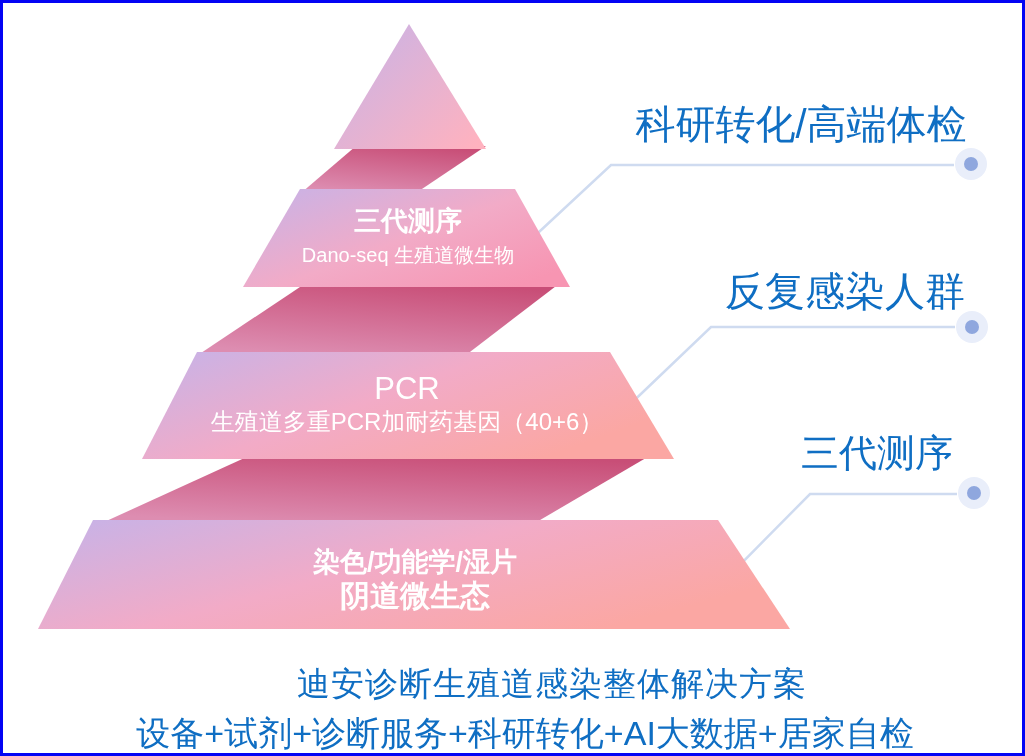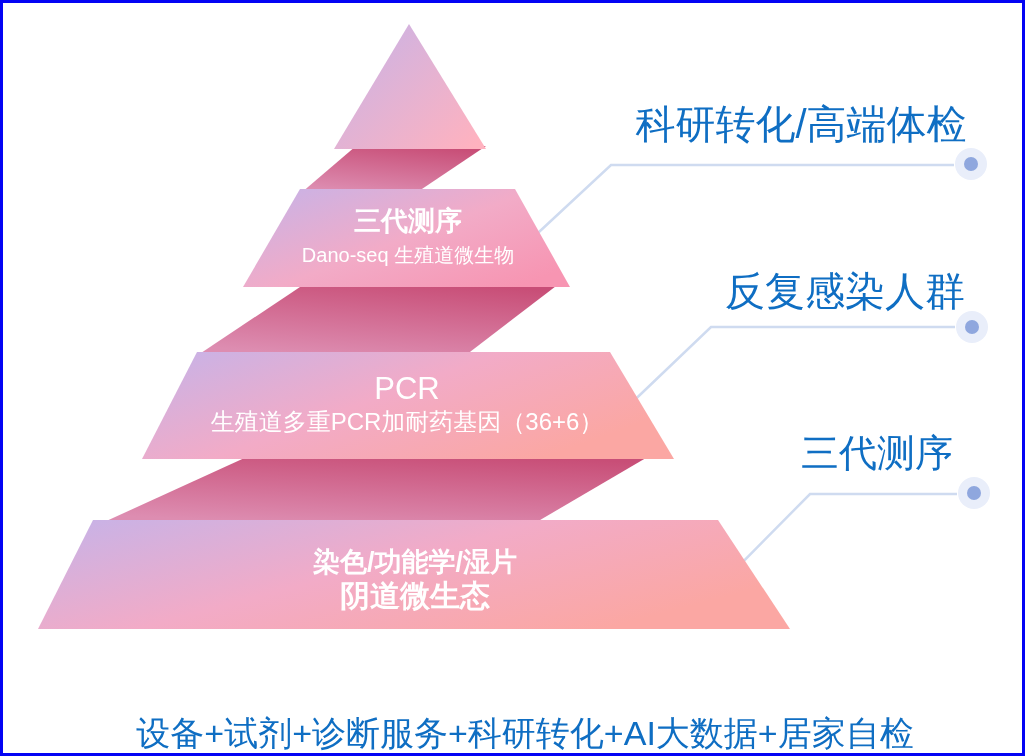--- a/index.html
+++ b/index.html
@@ -68,24 +68,25 @@
     <circle cx="969" cy="324" r="16" style="fill:var(--c-dot-outer)"></circle>
     <circle cx="969" cy="324" r="7" style="fill:var(--c-dot-inner)"></circle>
     <circle cx="971" cy="490" r="16" style="fill:var(--c-dot-outer)"></circle>
     <circle cx="971" cy="490" r="7" style="fill:var(--c-dot-inner)"></circle>
   </svg>
 
   <div class="txt tier-text" style="left:405px;top:219px;font-size:27px;font-weight:600">三代测序</div>
   <div class="txt tier-text" style="left:405px;top:252px;font-size:20px;font-weight:500">Dano-seq 生殖道微生物</div>
 
   <div class="txt tier-text" style="left:404px;top:386px;font-size:31px;font-weight:500">PCR</div>
-  <div class="txt tier-text" style="left:404px;top:419px;font-size:24px;font-weight:500">生殖道多重PCR加耐药基因（36+6）</div>
+  <div class="txt tier-text" style="left:404px;top:419px;font-size:24px;font-weight:500">生殖道多重PCR加耐药基因（40+6）</div>
 
   <div class="txt tier-text" style="left:412px;top:560px;font-size:27px;font-weight:700">染色/功能学/湿片</div>
   <div class="txt tier-text" style="left:412px;top:593px;font-size:30px;font-weight:700">阴道微生态</div>
 
   <div class="txt blue" style="left:798px;top:121px;font-size:40px;font-weight:500">科研转化/高端体检</div>
   <div class="txt blue" style="left:842px;top:288px;font-size:40px;font-weight:500">反复感染人群</div>
   <div class="txt blue" style="left:874px;top:451px;font-size:38px;font-weight:500">三代测序</div>
 
+  <div class="txt blue" style="left:549px;top:681px;font-size:33px;font-weight:500;letter-spacing:1px">迪安诊断生殖道感染整体解决方案</div>
   <div class="txt blue" style="left:522px;top:731px;font-size:34px;font-weight:500">设备+试剂+诊断服务+科研转化+AI大数据+居家自检</div>
 
 </div>
 
 </body></html>

